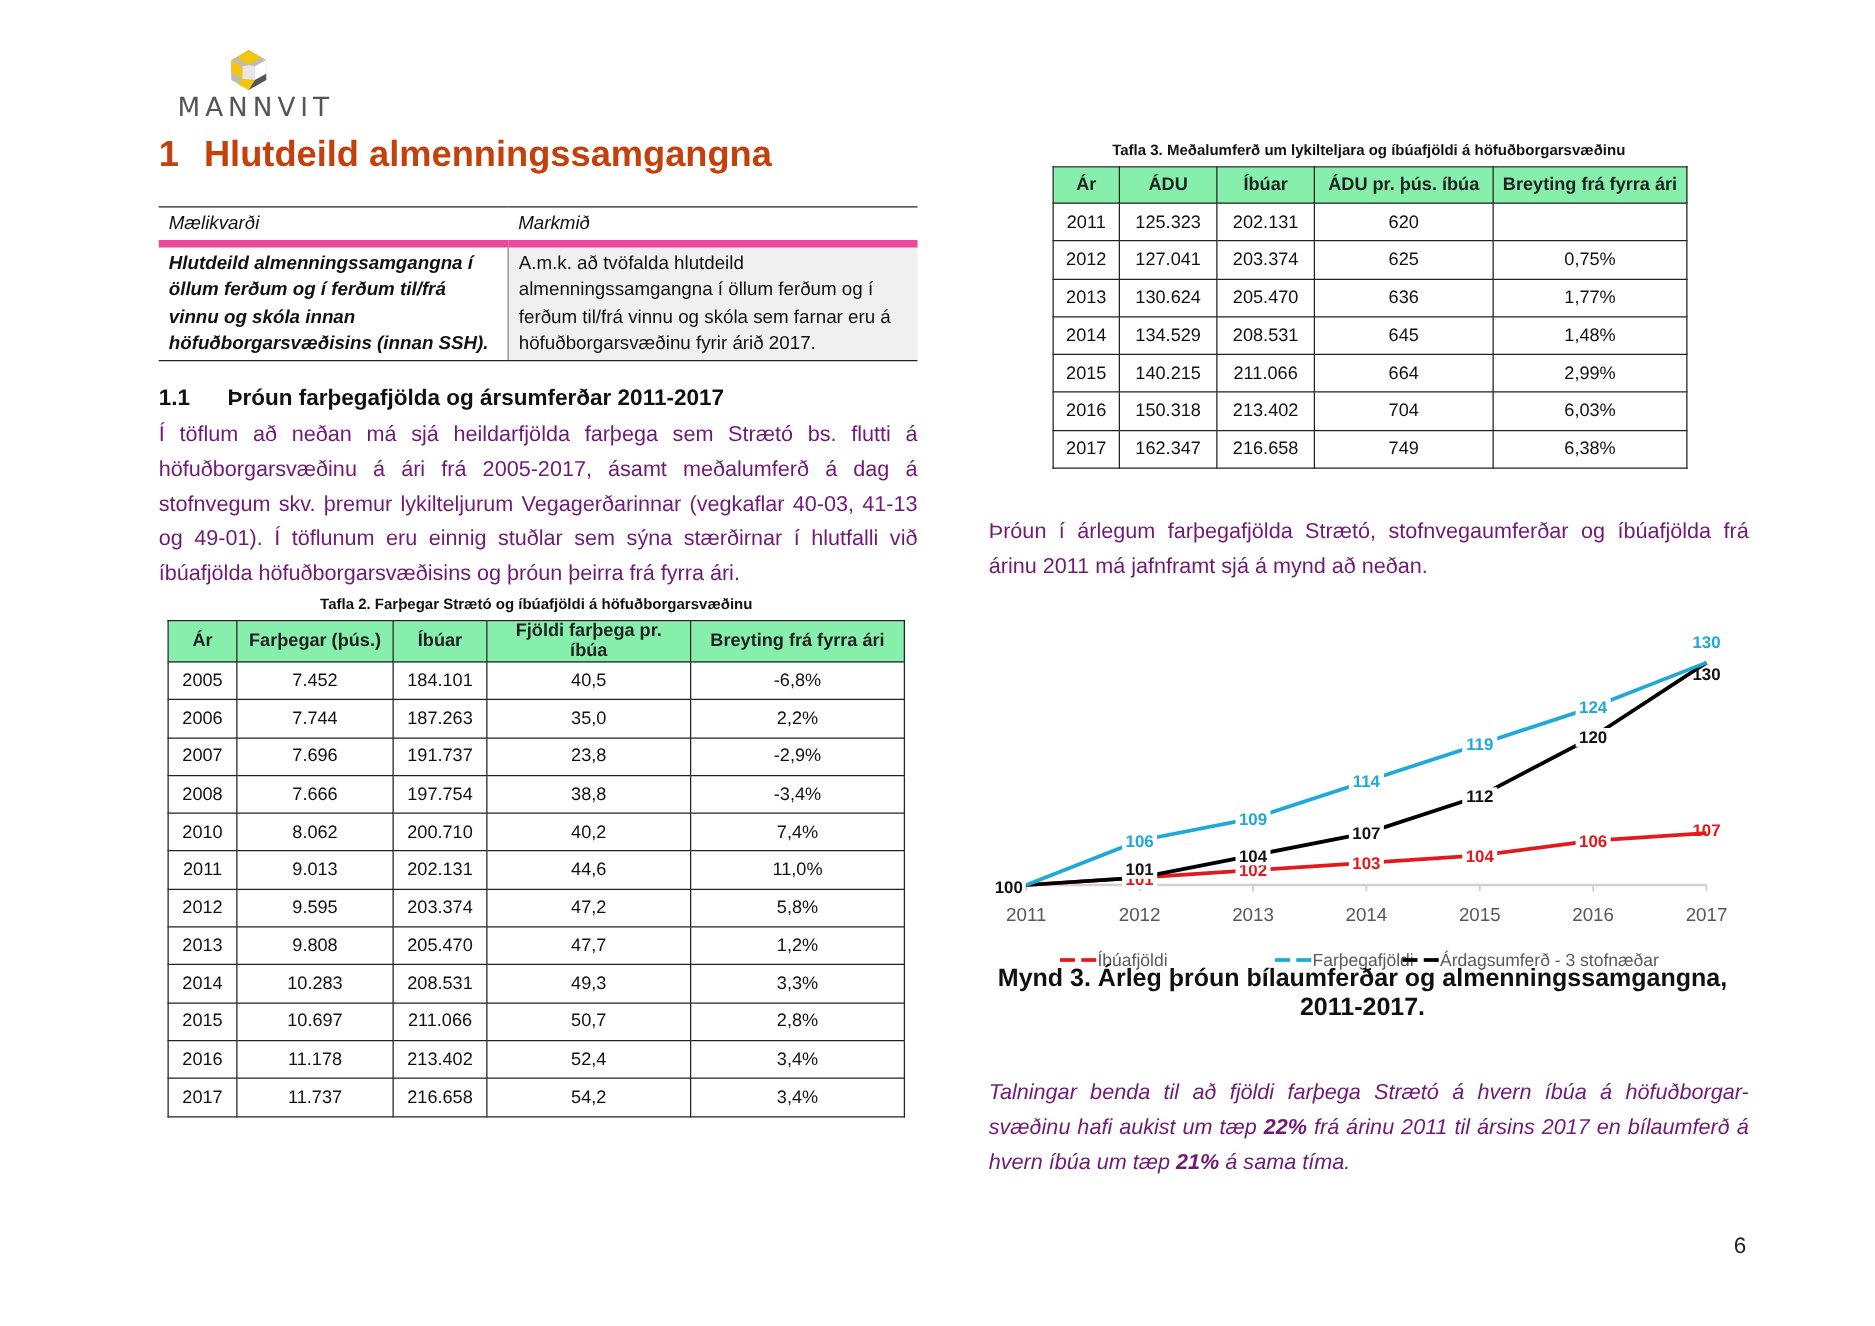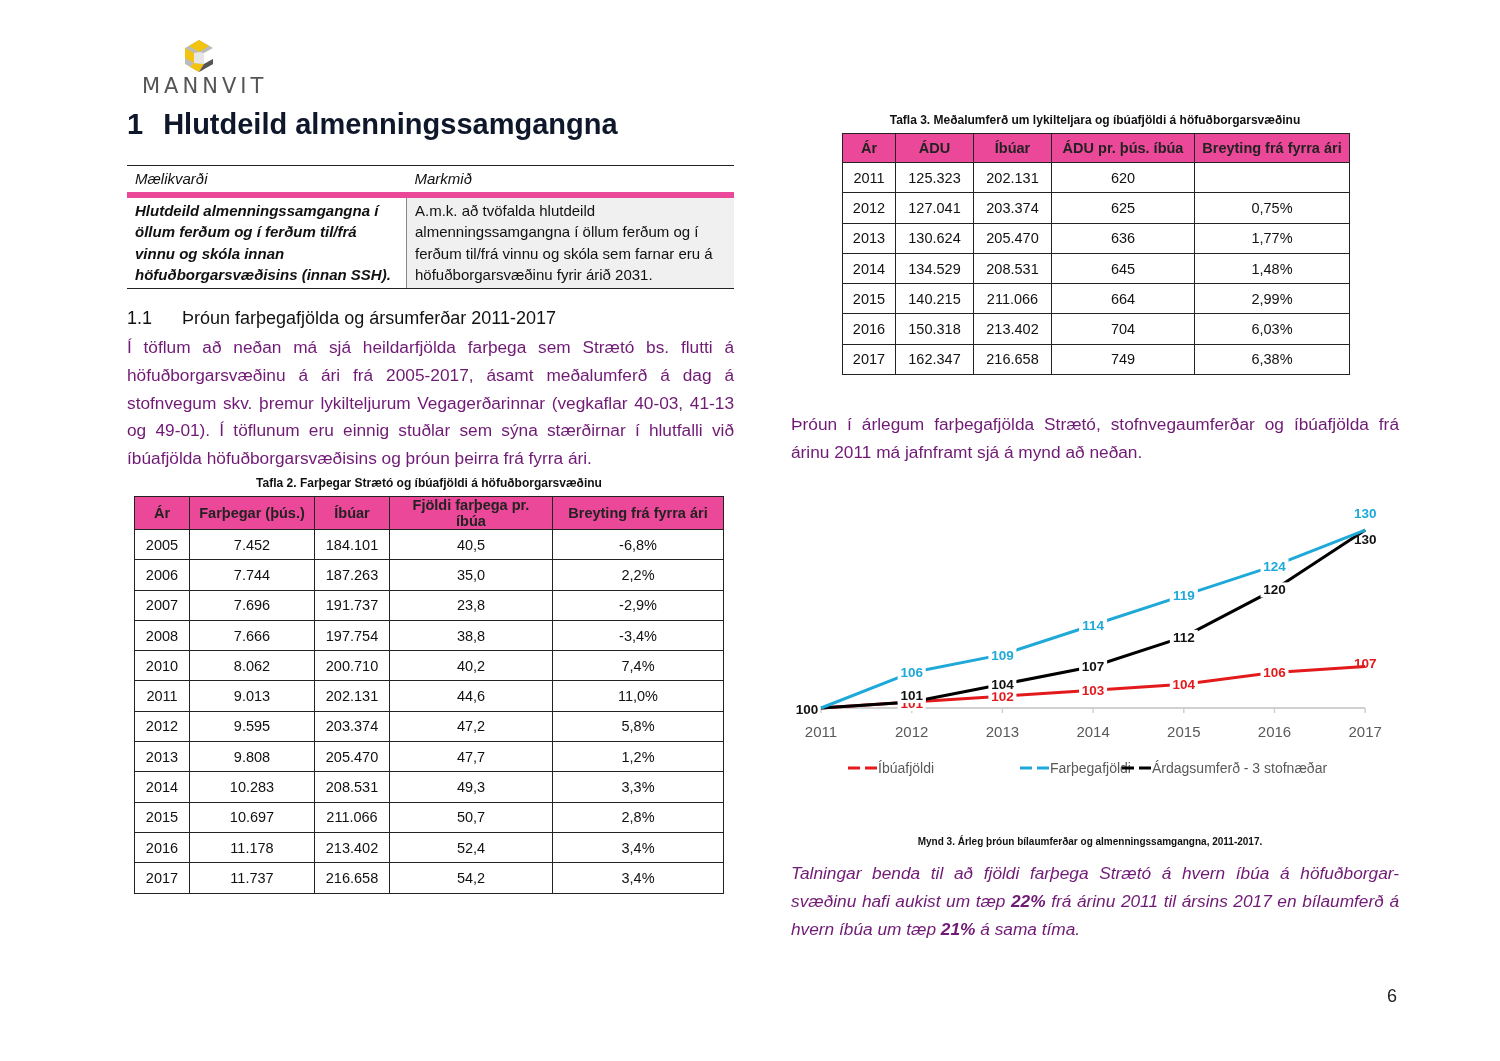--- a/index.html
+++ b/index.html
@@ -1,42 +1,42 @@
 <!DOCTYPE html>
 <html><head>
 <meta charset="utf-8">
 <style>
   html, body { margin: 0; padding: 0; background: #ffffff; }
   body { width: 1500px; height: 1061px; position: relative; overflow: hidden; font-family: "Liberation Sans", "DejaVu Sans", sans-serif; color: #111; }
   .abs { position: absolute; flex-direction: column; }
   .logo { left: 130px; top: 38px; display: flex; align-items: center; }
   .logo-text { font-family: "DejaVu Sans", sans-serif; font-size: 21px; letter-spacing: 4px; color: #555; margin-left: 12px; font-weight: 400; }
-  h1 { position: absolute; left: 127px; top: 108px; margin: 0; font-size: 29px; font-weight: bold; color: #0f172a; }
+  h1 { position: absolute; left: 127px; top: 108px; margin: 0; font-size: 29px; font-weight: bold; color: #c2410c; }
   h1 .num { margin-right: 20px; }
   .kpi { position: absolute; left: 127px; top: 165px; width: 607px; border-collapse: collapse; font-size: 15px; }
   .kpi td, .kpi th { padding: 2px 8px; vertical-align: top; text-align: left; line-height: 21.5px; }
   .kpi thead th { font-weight: normal; font-style: italic; border-top: 1.5px solid #222; border-bottom: 6px solid #ec4899; }
   .kpi tbody td { border-bottom: 1.5px solid #222; }
   .kpi tbody td.left { font-weight: bold; font-style: italic; border-right: 1px solid #888; width: 263px; }
   .kpi tbody td.right { background: #f0f0f0; }
-  h2 { position: absolute; left: 127px; top: 308px; margin: 0; font-size: 18px; font-weight: normal; }
+  h2 { position: absolute; left: 127px; top: 308px; margin: 0; font-size: 18px; font-weight: bold; }
   h2 .num { margin-right: 30px; }
   .para { position: absolute; font-size: 17.3px; line-height: 27.8px; text-align: justify; color: #701a75; }
   .para1 { left: 127px; top: 334px; width: 607px; }
   .caption { position: absolute; font-size: 12px; font-weight: bold; text-align: center; }
   table.data { position: absolute; border-collapse: collapse; font-size: 14.5px; }
-  table.data th { background: #ec4899; font-weight: bold; color: #222; border: 1px solid #222; height: 28px; padding: 0 6px; }
+  table.data th { background: #86efac; font-weight: bold; color: #222; border: 1px solid #222; height: 28px; padding: 0 6px; }
   table.data td { border: 1px solid #222; text-align: center; height: 29.3px; padding: 0 4px; }
   .t2 { left: 134px; top: 496px; width: 590px; }
   .t3 { left: 842px; top: 133px; width: 508px; }
   .para2 { left: 791px; top: 411px; width: 608px; }
   .para3 { left: 791px; top: 860px; width: 608px; font-style: italic; }
   .para3 b { font-weight: bold; }
   .chart { position: absolute; left: 790px; top: 500px; width: 620px; height: 300px; }
-  .fig-caption { left: 790px; top: 836px; width: 600px; font-size: 10px; }
+  .fig-caption { left: 790px; top: 772px; width: 600px; font-size: 20px; }
   .pagenum { position: absolute; left: 1387px; top: 986px; font-size: 18px; color: #222; }
 </style>
 </head>
 <body>
 
 <div class="abs logo">
   <svg width="34" height="36" viewBox="0 0 34 36">
     <polygon points="17,2 31,10 31,26 17,34 3,26 3,10" fill="#bbbbbb"></polygon>
     <polygon points="17,2 27,8 17,14 7,8" fill="#f2c40f"></polygon>
     <polygon points="3,10 12,15 12,25 3,20" fill="#f2c40f"></polygon>
@@ -55,21 +55,21 @@
 <table class="kpi">
   <thead>
     <tr>
       <th>Mælikvarði</th>
       <th>Markmið</th>
     </tr>
   </thead>
   <tbody>
     <tr>
       <td class="left">Hlutdeild almenningssamgangna í öllum ferðum og í ferðum til/frá vinnu og skóla innan höfuðborgarsvæðisins (innan SSH).</td>
-      <td class="right">A.m.k. að tvöfalda hlutdeild almenningssamgangna í öllum ferðum og í ferðum til/frá vinnu og skóla sem farnar eru á höfuðborgarsvæðinu fyrir árið 2031.</td>
+      <td class="right">A.m.k. að tvöfalda hlutdeild almenningssamgangna í öllum ferðum og í ferðum til/frá vinnu og skóla sem farnar eru á höfuðborgarsvæðinu fyrir árið 2017.</td>
     </tr>
   </tbody>
 </table>
 
 <h2>
   <span class="num">1.1</span><span>Þróun farþegafjölda og ársumferðar 2011-2017</span>
 </h2>
 
 <div class="para para1">Í töflum að neðan má sjá heildarfjölda farþega sem Strætó bs. flutti á höfuðborgarsvæðinu á ári frá 2005-2017, ásamt meðalumferð á dag á stofnvegum skv. þremur lykilteljurum Vegagerðarinnar (vegkaflar 40-03, 41-13 og 49-01). Í töflunum eru einnig stuðlar sem sýna stærðirnar í hlutfalli við íbúafjölda höfuðborgarsvæðisins og þróun þeirra frá fyrra ári.</div>
 

